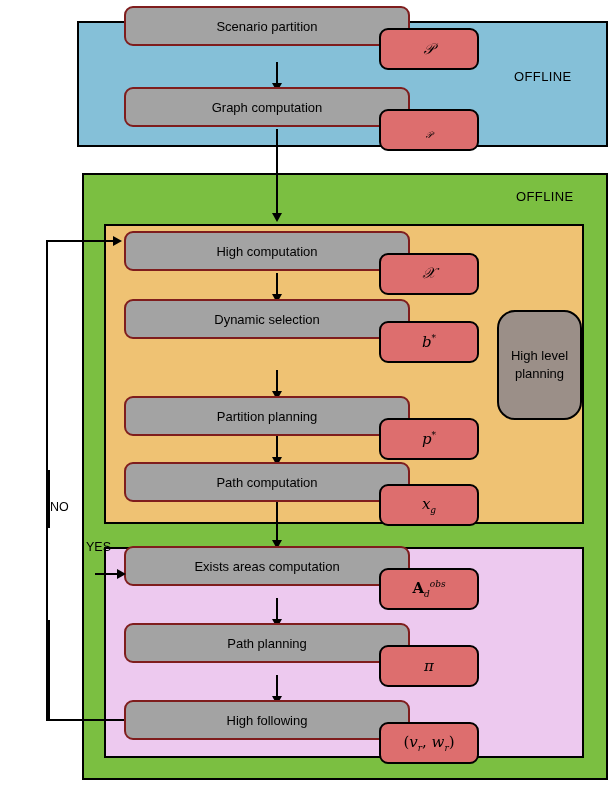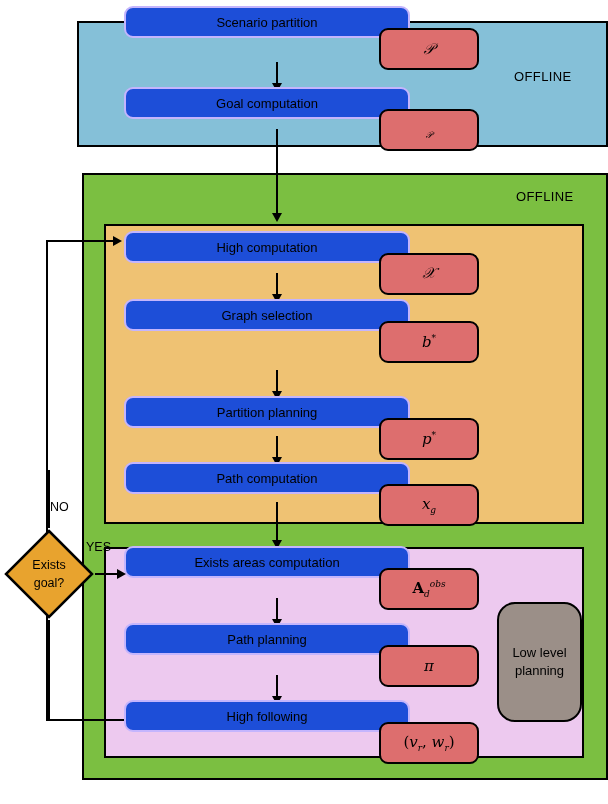--- a/index.html
+++ b/index.html
@@ -13,22 +13,22 @@
   #online-region{left:82px;top:173px;width:526px;height:607px;background:#7bbf41;}
   #high-region{left:104px;top:224px;width:480px;height:300px;background:#efc273;}
   #low-region{left:104px;top:547px;width:480px;height:211px;background:#edc9ef;}
 
   .region-label{position:absolute;font-size:13px;color:#000;letter-spacing:.4px;}
   #offline-label{left:514px;top:69px;}
   #online-label{left:516px;top:189px;}
 
   
   .row{position:absolute;height:40px;}
-  .pbox{position:absolute;left:0;top:0;width:286px;height:32px;
-        background:#1d4ed8;border:2px solid #c4b5fd;border-radius:9px;
+  .pbox{position:absolute;left:0;top:0;width:286px;height:40px;
+        background:#a3a3a3;border:2px solid #7f1d1d;border-radius:9px;
         box-sizing:border-box;display:flex;align-items:center;justify-content:center;
         font-size:13px;color:#000;z-index:2;}
   .vbox{position:absolute;left:255px;top:22px;width:100px;height:42px;
         background:#dd6e6e;border:2px solid #000;border-radius:9px;
         box-sizing:border-box;display:flex;align-items:center;justify-content:center;
         font-size:15px;color:#000;z-index:3;
         font-family:"DejaVu Serif","Liberation Serif",serif;}
   .vbox i{font-style:italic;}
   .cal{font-family:"DejaVu Serif",serif;font-style:italic;}
   sup,sub{font-size:9px;}
@@ -76,34 +76,25 @@
   <div class="hline" style="left:46px;top:719px;width:90px;"></div>
   <div class="vline" style="left:46px;top:240px;height:481px;"></div>
   <div class="hline" style="left:46px;top:240px;width:70px;"></div>
   <div class="arrowright" style="left:113px;top:236px;"></div>
 
   <div class="vline" style="left:48px;top:470px;height:58px;"></div>
   <div class="vline" style="left:48px;top:620px;height:99px;"></div>
   <div class="hline" style="left:95px;top:573px;width:25px;"></div>
   <div class="arrowright" style="left:117px;top:569px;"></div>
 
-  <div id="decision">
-    <svg width="92" height="92" viewBox="0 0 92 92">
-      <polygon points="46,3 89,46 46,89 3,46" fill="#e8a32e" stroke="#000" stroke-width="2.5"></polygon>
-    </svg>
-    <div class="dtext">
-      <span>Exists</span>
-      <span>goal?</span>
-    </div>
-  </div>
 
   <div class="edgelabel" id="no-label">NO</div>
   <div class="edgelabel" id="yes-label">YES</div>
 
-  <div class="sidebox" id="low-side">Low level planning</div>
+  <div class="sidebox" id="high-side">High level planning</div>
 
   <div class="vline" style="left:276px;top:62px;height:23px;"></div>
   <div class="arrowdown" style="left:272px;top:83px;"></div>
 
   <div class="vline" style="left:276px;top:129px;height:90px;"></div>
   <div class="arrowdown" style="left:272px;top:213px;"></div>
 
   <div class="vline" style="left:276px;top:273px;height:23px;"></div>
   <div class="arrowdown" style="left:272px;top:294px;"></div>
 
@@ -123,35 +114,35 @@
   <div class="arrowdown" style="left:272px;top:696px;"></div>
 
   <div class="row" style="left:124px;top:6px;">
     <div class="pbox">Scenario partition</div>
     <div class="vbox">
       <span class="cal">𝒫</span>
     </div>
   </div>
 
   <div class="row" style="left:124px;top:87px;">
-    <div class="pbox">Goal computation</div>
+    <div class="pbox">Graph computation</div>
     <div class="vbox">
       <span class="cal">𝒤<sub class="cal">𝒫</sub></span>
     </div>
   </div>
 
   <div class="row" style="left:124px;top:231px;">
     <div class="pbox">High computation</div>
     <div class="vbox">
       <span class="cal">𝒳<sub class="cal">𝒤</sub></span>
     </div>
   </div>
 
   <div class="row" style="left:124px;top:299px;">
-    <div class="pbox">Graph selection</div>
+    <div class="pbox">Dynamic selection</div>
     <div class="vbox">
       <span><i>b</i><sup>*</sup></span>
     </div>
   </div>
 
   <div class="row" style="left:124px;top:396px;">
     <div class="pbox">Partition planning</div>
     <div class="vbox">
       <span><i>p</i><sup>*</sup></span>
     </div>

